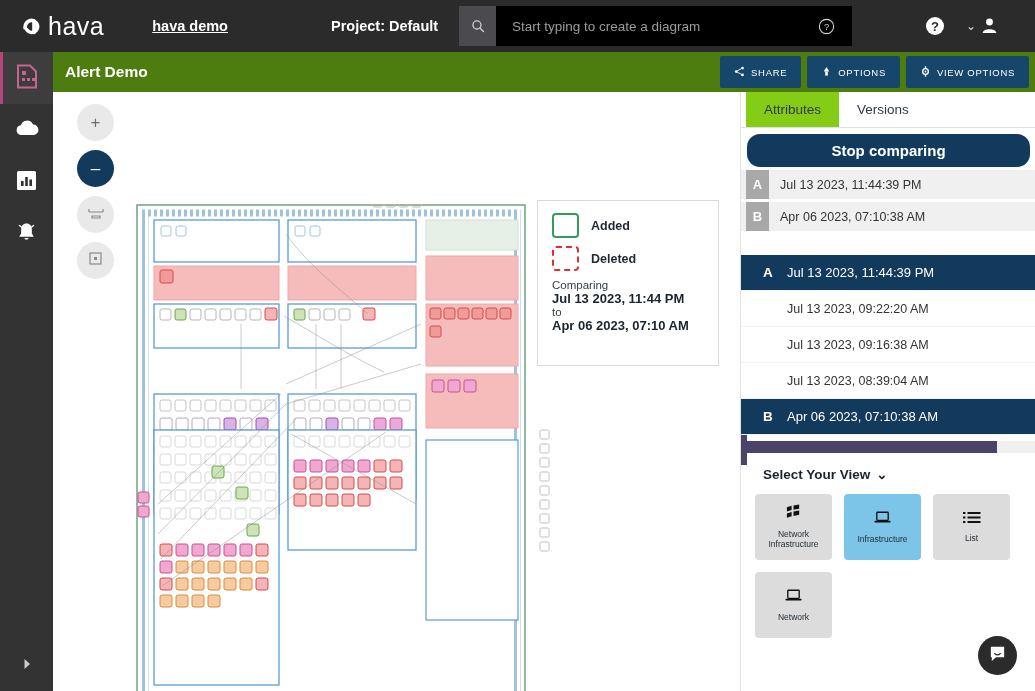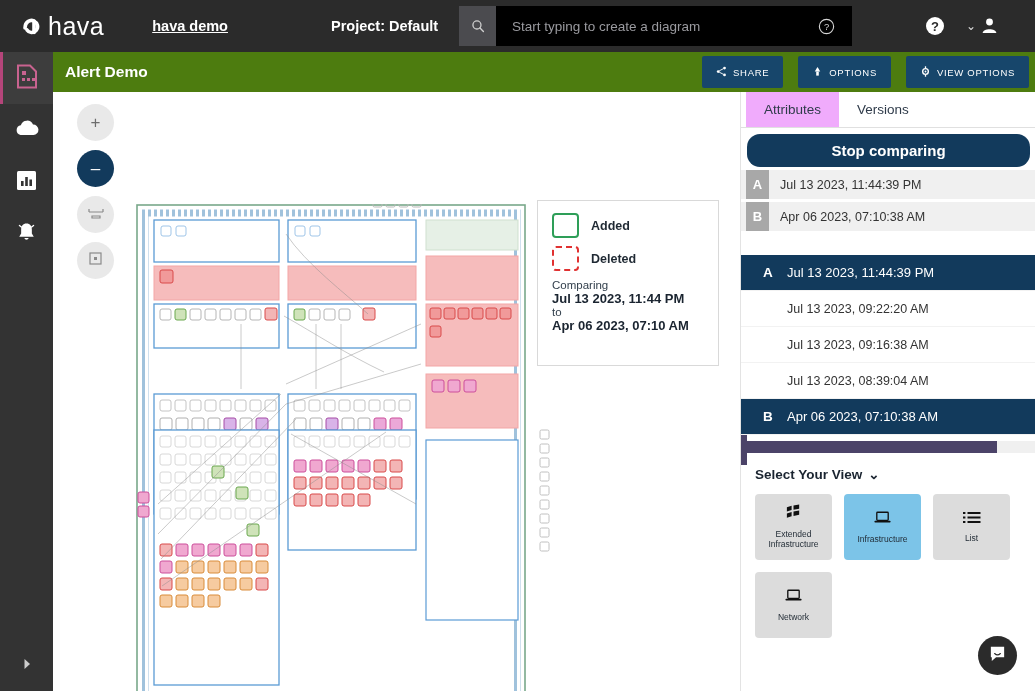--- a/index.html
+++ b/index.html
@@ -51,21 +51,21 @@
   .rail-item.active { background:#3d3d3d; }
   .rail-expand { position:absolute; bottom:10px; left:0; width:53px; height:30px;
     display:flex; align-items:center; justify-content:center; }
 
   
   .subbar {
     position:absolute; top:52px; left:53px; width:982px; height:40px;
     background:#4d7c0f; display:flex; align-items:center;
   }
   .page-title { color:#fff; font-size:15.5px; font-weight:bold; margin-left:12px; }
-  .subbar-btns { position:absolute; right:6px; top:0; display:flex; gap:15px; height:40px; align-items:flex-start;}
+  .subbar-btns { position:absolute; right:6px; top:0; display:flex; gap:6px; height:40px; align-items:flex-start;}
   .tbtn {
     height:32px; background:#17466b; color:#fff; border:0; border-radius:2px;
     font-size:9.5px; letter-spacing:0.7px; display:flex; align-items:center; gap:6px;
     padding:0 14px; cursor:pointer; font-family:"Liberation Sans", sans-serif;
     margin-top:4px;
   }
 
   
   .canvas {
     position:absolute; top:92px; left:53px; width:687px; height:599px;
@@ -101,21 +101,21 @@
   }
   .vscroll {
     position:absolute; left:0px; top:263px; width:6px; height:110px; background:#4b4368;
   }
   .tabs { display:flex; height:36px; padding-left:5px; background:#fff;
     border-bottom:1px solid #e0e0e0; }
   .tab {
     display:flex; align-items:center; padding:0 18px; font-size:13.5px; cursor:pointer;
     color:#2f3b4a; background:#fff;
   }
-  .tab.inactive { background:#f0abfc; color:#2f3b4a; }
+  .tab.inactive { background:#84cc16; color:#2f3b4a; }
   .stop-btn {
     margin:6px 6px 0 6px; height:33px; background:#123a5c; color:#fff; border:0;
     width:283px; font-size:15px; font-weight:bold; cursor:pointer; border-radius:13px;
     font-family:"Liberation Sans", sans-serif;
   }
   .ab-row { display:flex; align-items:stretch; height:29px; background:#f0f0f0; margin-top:3px; cursor:pointer;}
   .ab-badge {
     width:23px; background:#a8a8a8; color:#fff; font-size:13px; font-weight:bold;
     display:flex; align-items:center; justify-content:center; margin-left:5px;
   }
@@ -129,21 +129,21 @@
     border-bottom:1px solid #f2f2f2;
   }
   .vrow.sel { background:#123a5c; color:#fff; font-size:13px; }
   .vrow .vbadge {
     position:absolute; left:22px; font-weight:bold; font-size:13.5px;
   }
   .hscroll-track { margin-top:6px; height:12px; background:#f0f0f0; position:relative; }
   .hscroll-thumb { position:absolute; left:0; top:0; height:12px; width:256px; background:#4b4368; }
 
   .view-sec { padding:13px 0 0 14px; }
-  .view-title { font-size:13.5px; font-weight:bold; color:#1a2430; display:flex; align-items:center; gap:6px; cursor:pointer;}
+  .view-title { font-size:13.5px; font-weight:bold; color:#1a2430; display:flex; align-items:center; gap:6px; cursor:pointer;margin-left:8px;}
   .view-grid { display:flex; flex-wrap:wrap; gap:12px; margin-top:12px; width:255px; }
   .view-card {
     width:77px; height:66px; background:#dcdcdc; border-radius:4px;
     display:flex; flex-direction:column; align-items:center; justify-content:center;
     gap:6px; cursor:pointer; text-align:center;
   }
   .view-card.sel { background:#7cc4e8; }
   .view-card-lbl { font-size:8.5px; color:#1f2933; line-height:1.15; }
 
   .chat-bubble {
@@ -648,21 +648,21 @@
 
         <div class="view-card">
           <span>
             <svg width="17" height="16" viewBox="0 0 18 16">
               <path d="M2 3 L7 1.5 L7 6 L2 7.5 Z" fill="#111"></path>
               <path d="M9 1 L15 0 L15 4.5 L9 5.6 Z" fill="#111"></path>
               <path d="M2 9.5 L7 8 L7 12.5 L2 14 Z" fill="#111"></path>
               <path d="M9 7.5 L15 6.5 L15 11 L9 12.2 Z" fill="#111"></path>
             </svg>
           </span>
-          <span class="view-card-lbl">Extended Infrastructure</span>
+          <span class="view-card-lbl">Network Infrastructure</span>
         </div>
 
         <div class="view-card sel">
           <span>
             <svg width="19" height="15" viewBox="0 0 20 15">
               <rect x="4" y="2" width="12" height="8.5" rx="0.8" fill="none" stroke="#111" stroke-width="1.4"></rect>
               <rect x="1.5" y="11" width="17" height="1.8" rx="0.8" fill="#111"></rect>
             </svg>
           </span>
           <span class="view-card-lbl">Infrastructure</span>

